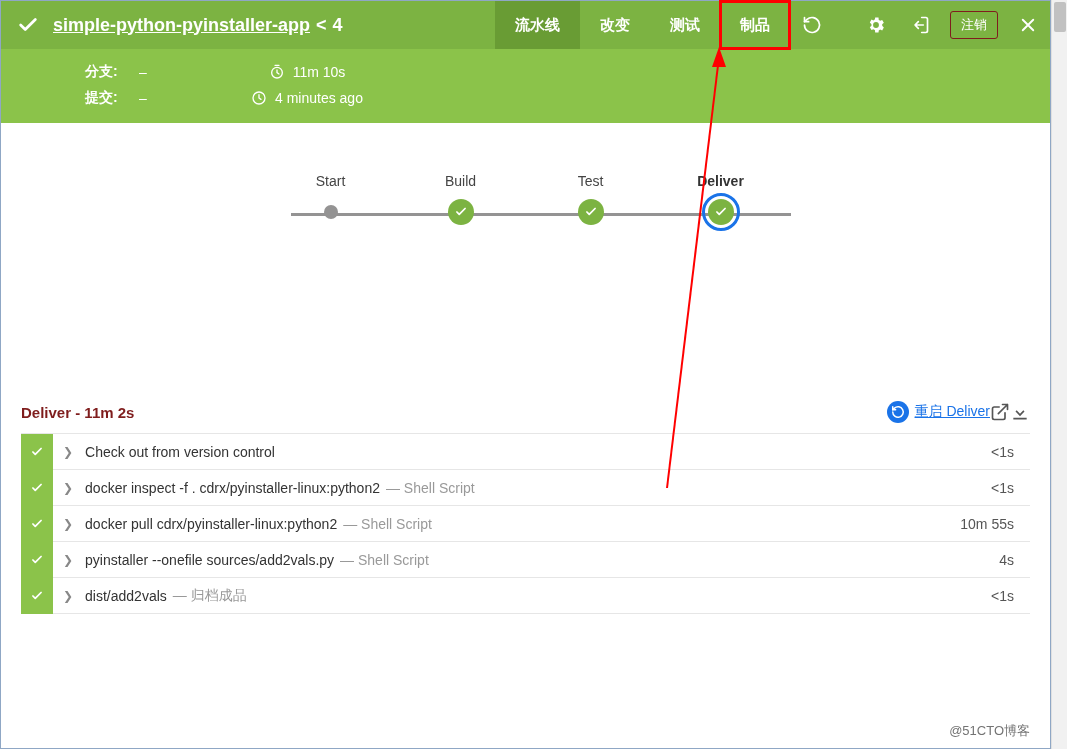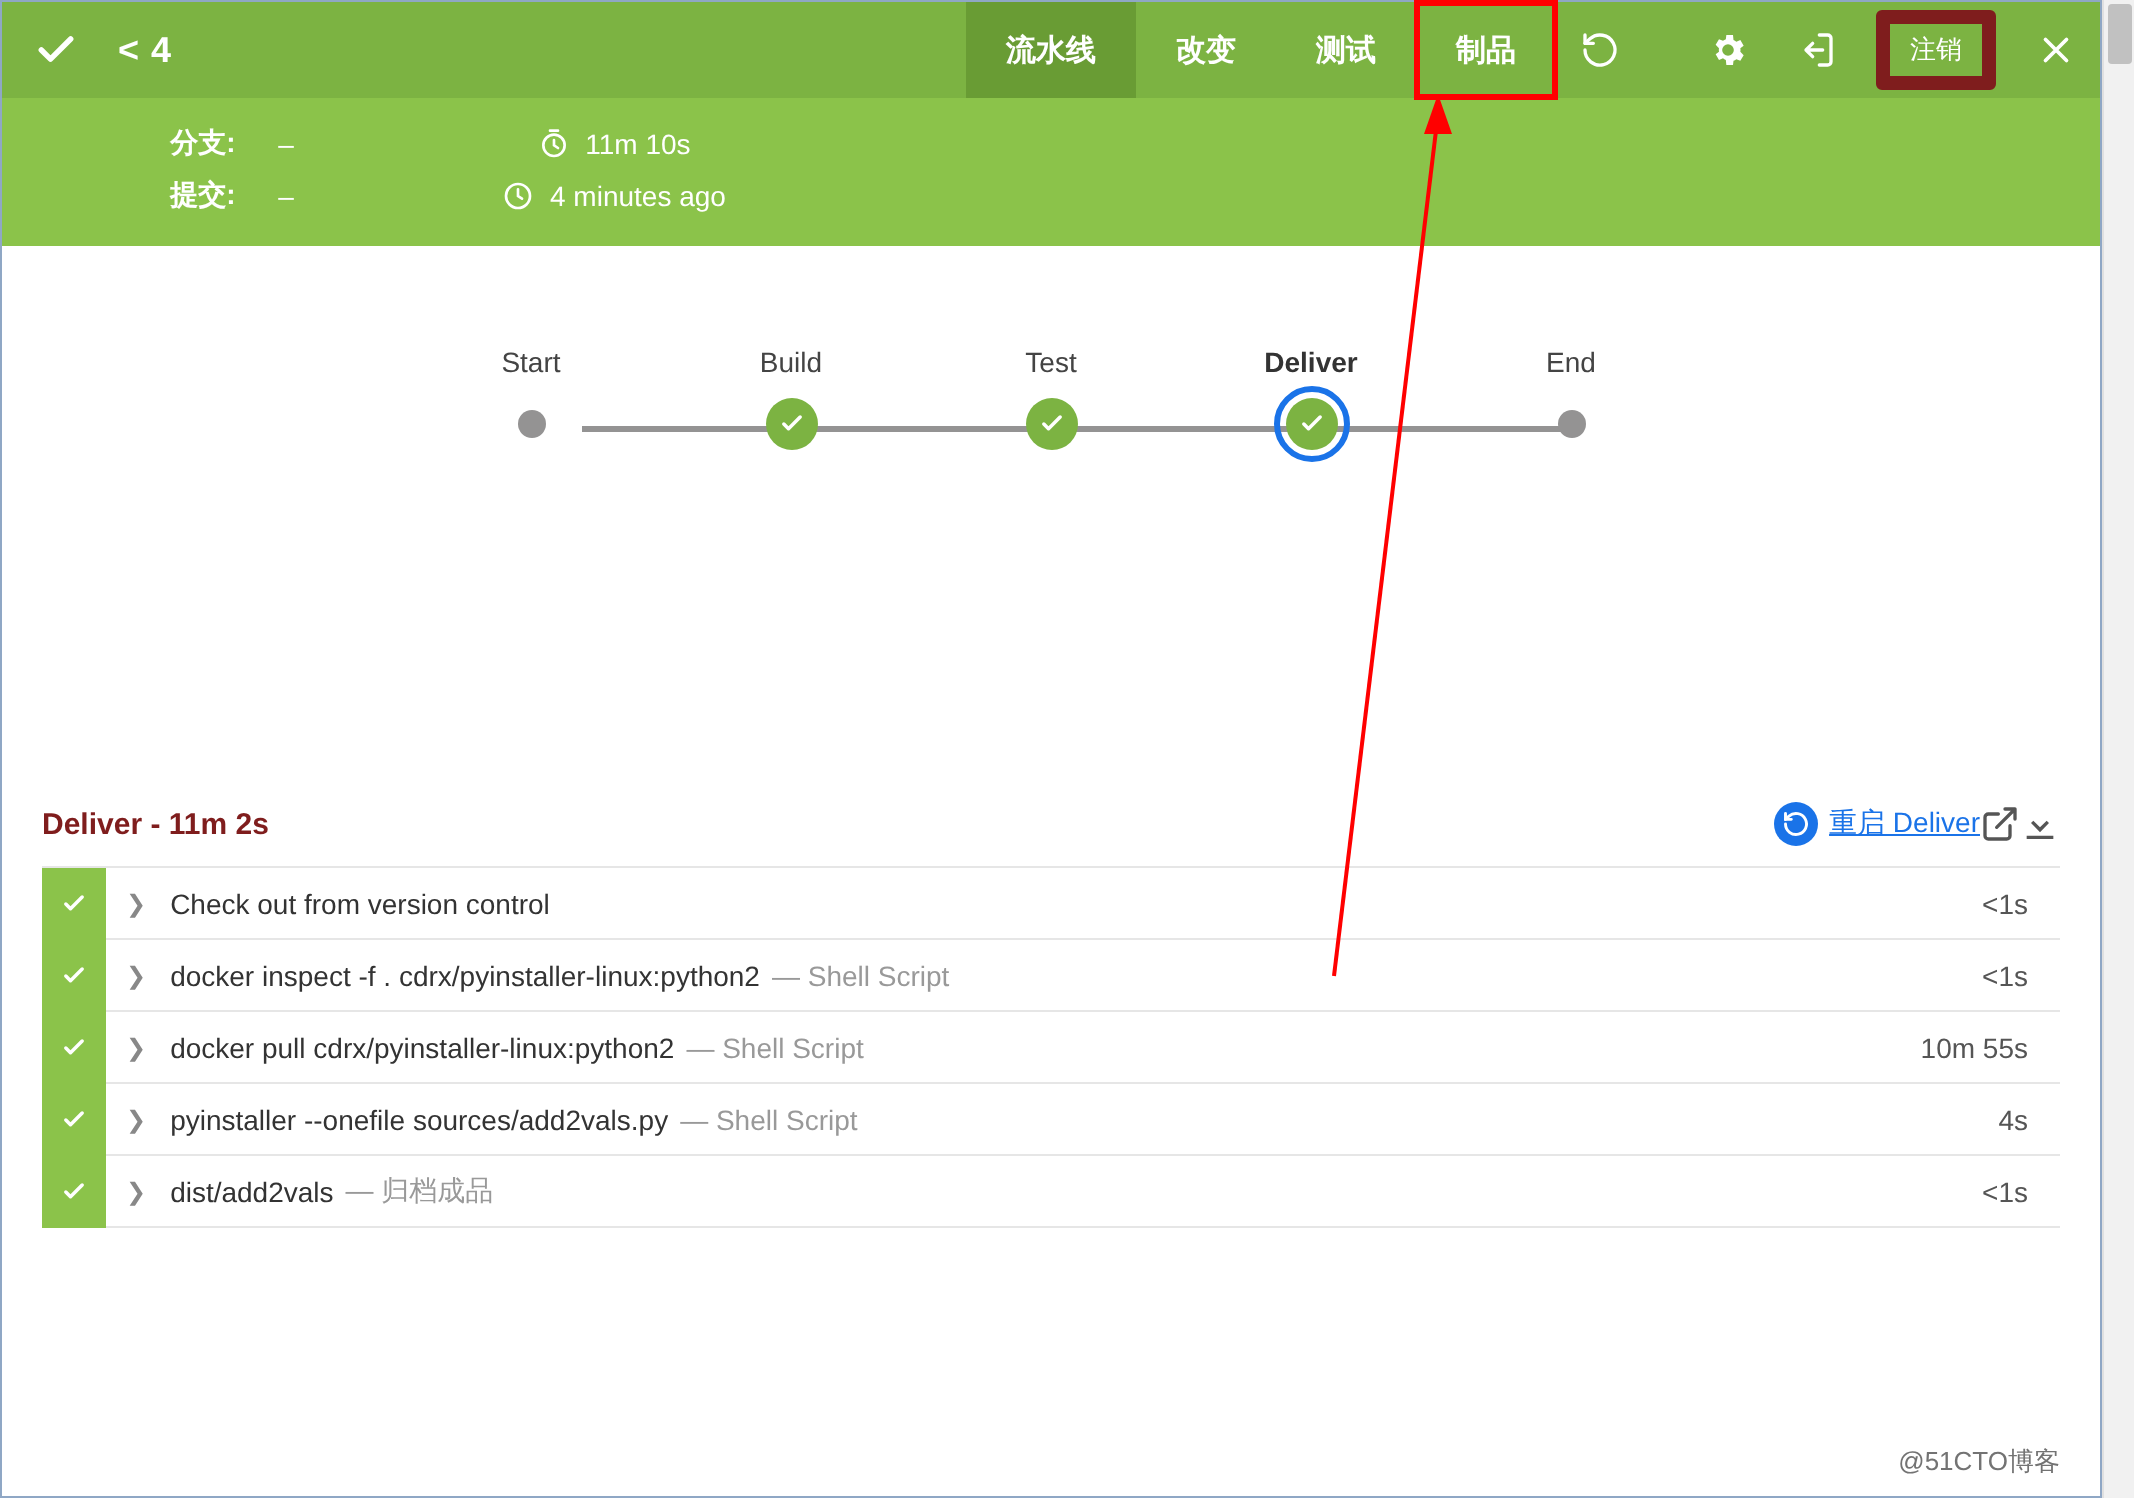--- a/index.html
+++ b/index.html
@@ -11,21 +11,21 @@
   .hdr-top { display: flex; align-items: center; height: 48px; padding-left: 16px; }
   .chk { margin-right: 14px; }
   .title { font-size: 18px; font-weight: 700; text-decoration: underline; }
   .bnum-sep { margin: 0 6px; font-size: 18px; font-weight: 700; }
   .bnum { font-size: 18px; font-weight: 700; }
   .tabs { margin-left: auto; display: flex; align-items: stretch; height: 48px; }
   .tab { display: flex; align-items: center; padding: 0 20px; font-size: 15px; cursor: pointer; font-weight: 600; }
   .tab.active { background: #699c34; font-weight: 700; }
   .tab.hl { outline: 3px solid #f00; outline-offset: -2px; }
   .iconbtn { display: flex; align-items: center; justify-content: center; width: 44px; height: 48px; cursor: pointer; }
-  .logout-btn { border: 7px solid #7f1d1d; border-radius: 3px; padding: 4px 10px; font-size: 13px; margin: 0 8px; cursor: pointer; align-self: center; }
+  .logout-btn { border: 1px solid #7f1d1d; border-radius: 3px; padding: 4px 10px; font-size: 13px; margin: 0 8px; cursor: pointer; align-self: center; }
   .hdr-meta { background: #8bc34a; color: #fff; display: flex; padding: 10px 20px 12px; font-size: 14px; }
   .mcol { margin-right: 40px; }
   .mcol.branch { width: 190px; }
   .mrow { display: flex; align-items: center; height: 26px; justify-content: center; }
   .mlbl { font-weight: 700; margin-right: 18px; min-width: 36px; }
   .mico { margin-right: 8px; display: inline-flex; }
   .pipeline { display: flex; justify-content: center; align-items: flex-start; margin-top: 50px; position: relative; }
   .pnode-wrap { display: flex; flex-direction: column; align-items: center; width: 130px; position: relative; }
   .pnode-lbl { font-size: 14px; color: #444; margin-bottom: 10px; }
   .pnode-lbl.bold { font-weight: 700; color: #333; }
@@ -59,20 +59,21 @@
   </div>
 
 <div class="main">
   <div class="hdr">
     <div class="hdr-top">
       <span class="chk">
         <svg width="22" height="22" viewBox="0 0 24 24" fill="none">
             <path d="M4 12l5 5L20 6" stroke="#fff" stroke-width="3" stroke-linecap="round" stroke-linejoin="round"></path>
           </svg>
       </span>
+      <span class="title">simple-python-pyinstaller-app</span>
       <span class="bnum-sep">&lt;</span>
       <span class="bnum">4</span>
 
       <div class="tabs">
         <div class="tab active">流水线</div>
         <div class="tab">改变</div>
         <div class="tab">测试</div>
         <div class="tab hl">制品</div>
 
         <div class="iconbtn">
@@ -158,24 +159,20 @@
           </svg>
         </div>
     </div>
     <div class="pnode-wrap">
       <div class="pnode-lbl bold">Deliver</div>
       <div class="pnode ok ring">
           <svg width="14" height="14" viewBox="0 0 24 24">
             <path d="M5 12l4 4L19 6" stroke="#fff" stroke-width="3" fill="none" stroke-linecap="round" stroke-linejoin="round"></path>
           </svg>
         </div>
-    </div>
-    <div class="pnode-wrap">
-      <div class="pnode-lbl">End</div>
-      <div class="pnode dot"></div>
     </div>
   </div>
 
   <div class="stage-area">
     <div class="stage-hdr">
       <div class="stage-title">Deliver - 11m 2s</div>
       <div class="stage-actions">
         <span class="restart-link">
           <span class="rerun-ico">
               <svg width="14" height="14" viewBox="0 0 24 24" fill="none">

